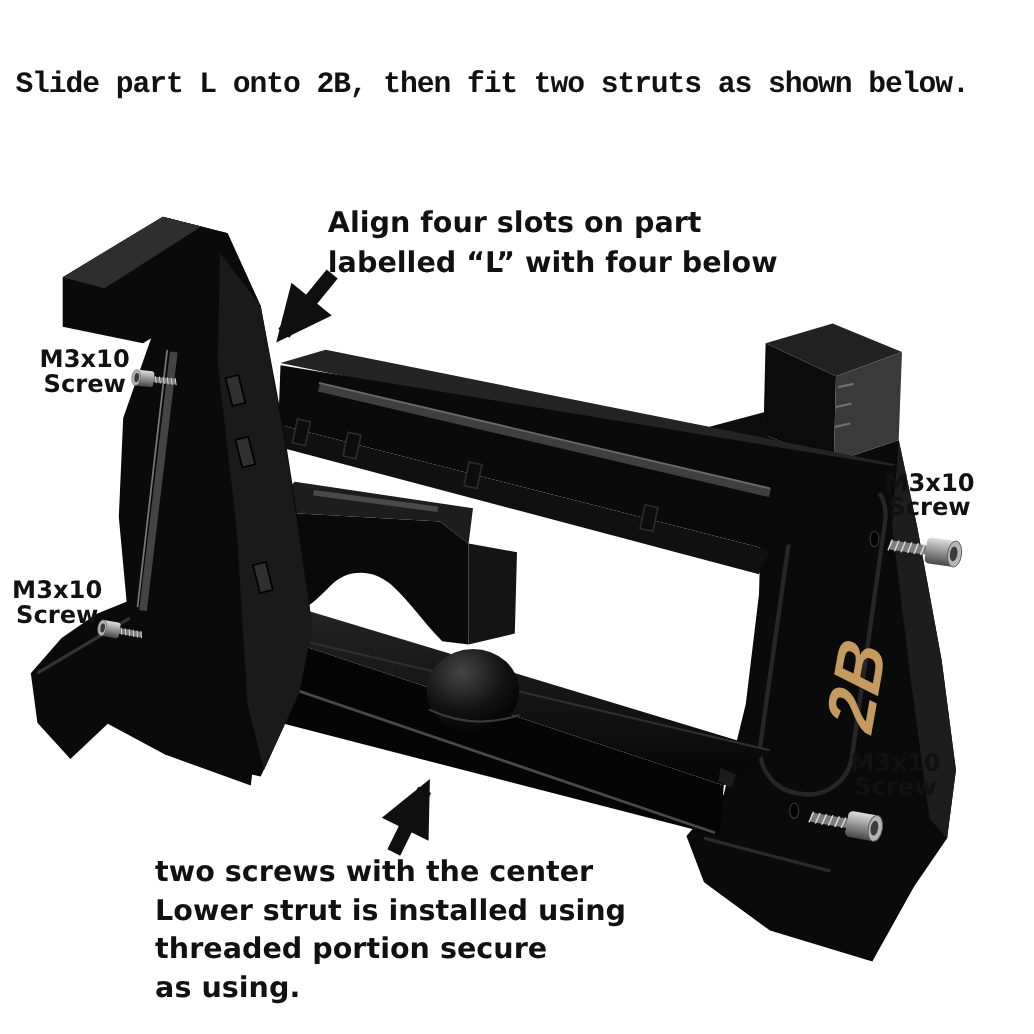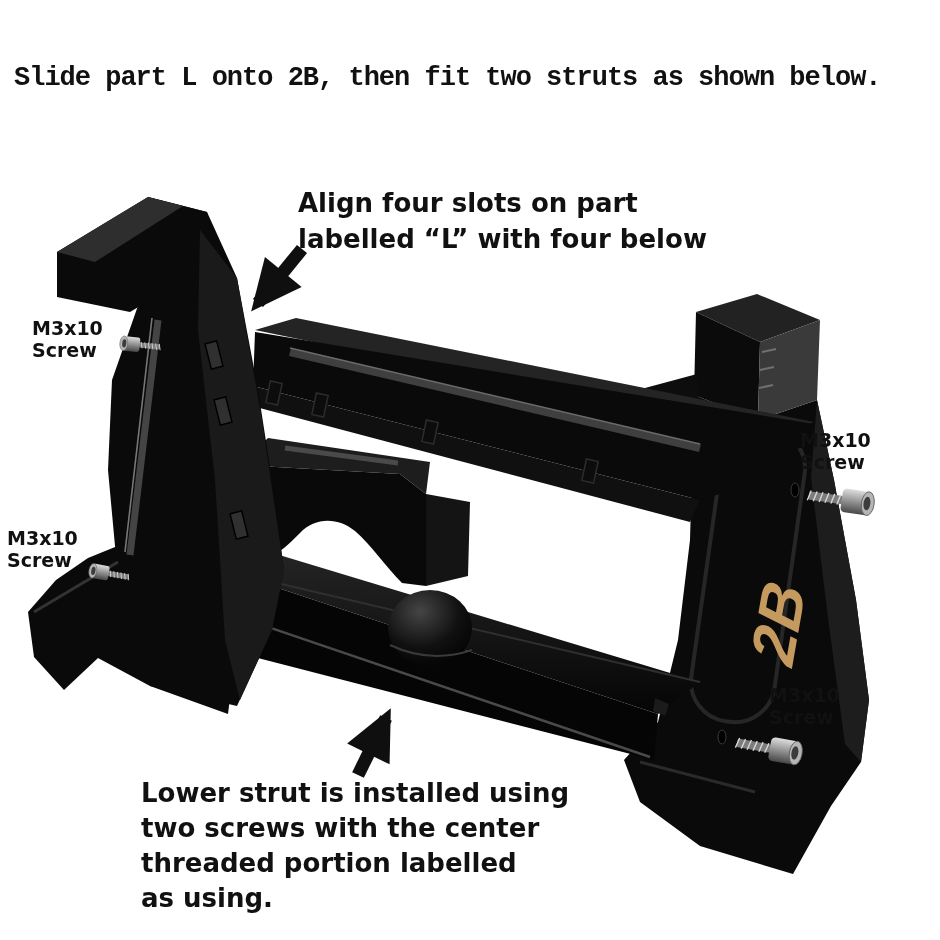--- a/index.html
+++ b/index.html
@@ -9,21 +9,21 @@
     color:#111111;overflow:hidden;
   }
   .stage svg{position:absolute;left:0;top:0;}
   .txt{position:absolute;font-weight:bold;color:#111111;}
   .title{left:15px;top:2px;font-size:40px;letter-spacing:-1px;
          font-family:"DejaVu Sans","Liberation Sans",sans-serif;}
   .intro{left:14px;top:60px;font-size:27px;line-height:36px;letter-spacing:-1px;
          font-family:Liberation Mono, monospace;}
   .align-note{left:298px;top:158px;font-size:26px;line-height:36px;margin-top:27px;}
   .lower-note{left:141px;top:776px;font-size:26px;line-height:35px;}
-  .screw-label{font-size:19px;line-height:22px;text-align:left;width:90px;}
+  .screw-label{font-size:22px;line-height:22px;text-align:center;width:90px;}
   .sl-1{left:32px;top:317px;}
   .sl-2{left:7px;top:527px;}
   .sl-3{left:800px;top:429px;}
   .sl-4{left:769px;top:684px;}
 </style>
 </head>
 <body>
 
 <div class="stage">
 
@@ -167,19 +167,19 @@
     <div>M3x10</div>
     <div>Screw</div>
   </div>
 
   <div class="txt screw-label sl-4">
     <div>M3x10</div>
     <div>Screw</div>
   </div>
 
   <div class="txt lower-note">
+    <div>two screws with the center</div>
     <div>Lower strut is installed using</div>
-    <div>two screws with the center</div>
-    <div>threaded portion labelled</div>
+    <div>threaded portion secure</div>
     <div>as using.</div>
   </div>
 
 </div>
 
 </body></html>

